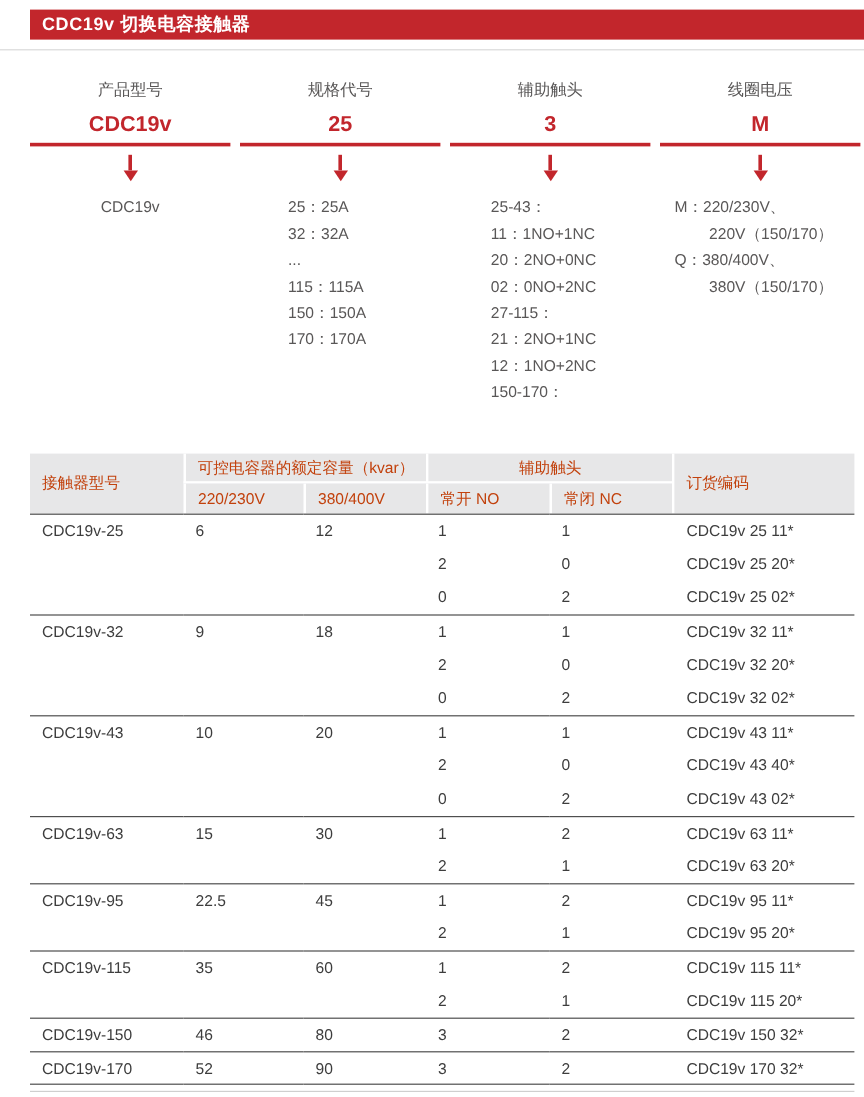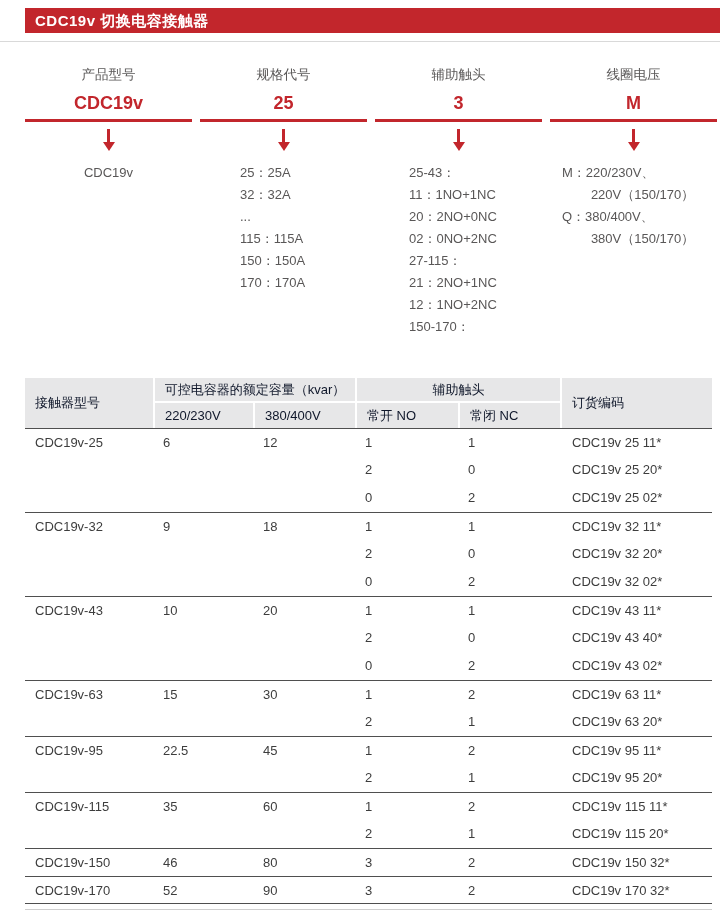--- a/index.html
+++ b/index.html
@@ -32,21 +32,21 @@
   .arrow-head{width:0;height:0;border-left:6px solid transparent;border-right:6px solid transparent;border-top:9px solid var(--accent);}
   .des-list{margin-top:2px;font-size:13px;line-height:22px;color:var(--muted-text);white-space:pre;}
   .des-col.c0 .des-list{text-align:center;}
   .des-col.c1 .des-list{padding-left:40px;}
   .des-col.c2 .des-list{padding-left:34px;}
   .des-col.c3 .des-list{padding-left:12px;}
 
   
   .spec-table-wrap{position:absolute;left:25px;top:378px;width:687px;}
   table{border-collapse:separate;border-spacing:0;table-layout:fixed;width:687px;}
-  thead th{background:var(--header-bg);font-weight:normal;font-size:13px;color:#0f172a;
+  thead th{background:var(--header-bg);font-weight:normal;font-size:13px;color:#c2410c;
     height:25px;padding:0 0 0 10px;text-align:left;vertical-align:middle;box-sizing:border-box;}
   thead th.wl{border-left:2px solid #ffffff;}
   thead th.group{text-align:center;padding:0;border-bottom:2px solid #ffffff;}
   tbody td{font-size:13px;color:var(--body-text);vertical-align:top;
     padding:6px 0 0 10px;height:28px;box-sizing:border-box;line-height:16px;}
   tbody td.col-code{padding-left:12px;}
   tbody tr.group-start td{border-top:1px solid var(--sep-dark);}
   tbody tr.table-end td{border-bottom:1px solid var(--sep-dark);}
 
   .bottom-faint{position:absolute;left:25px;top:909px;width:687px;height:1px;background:#cfcfcf;}

